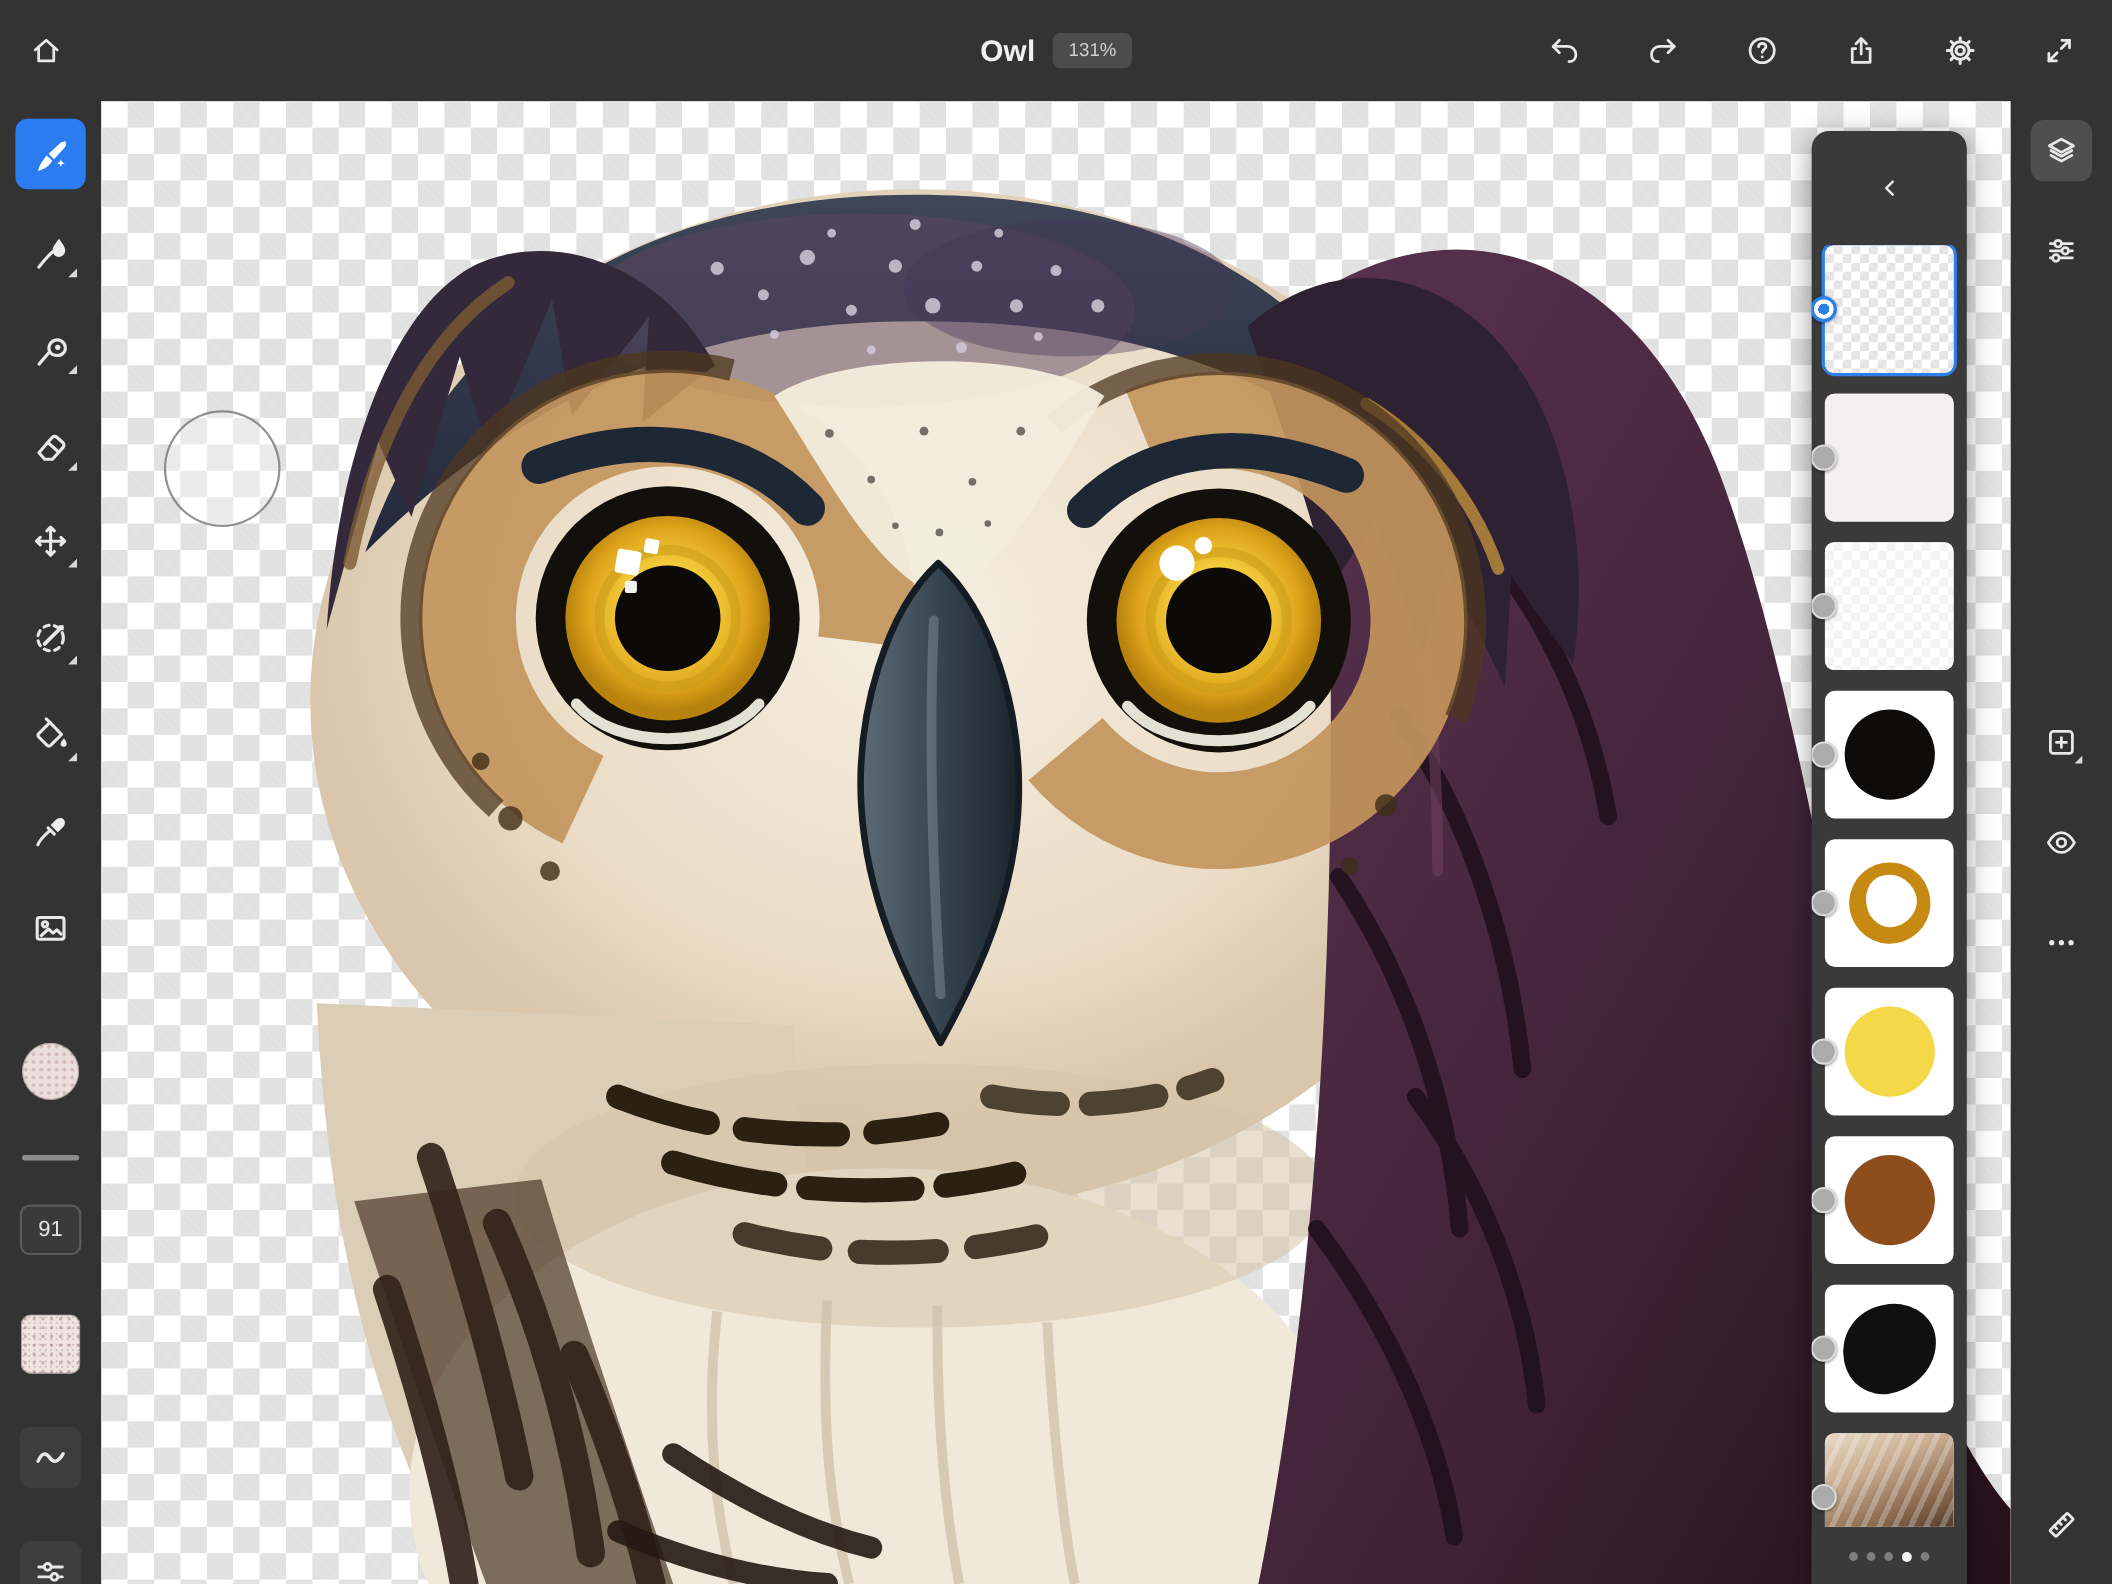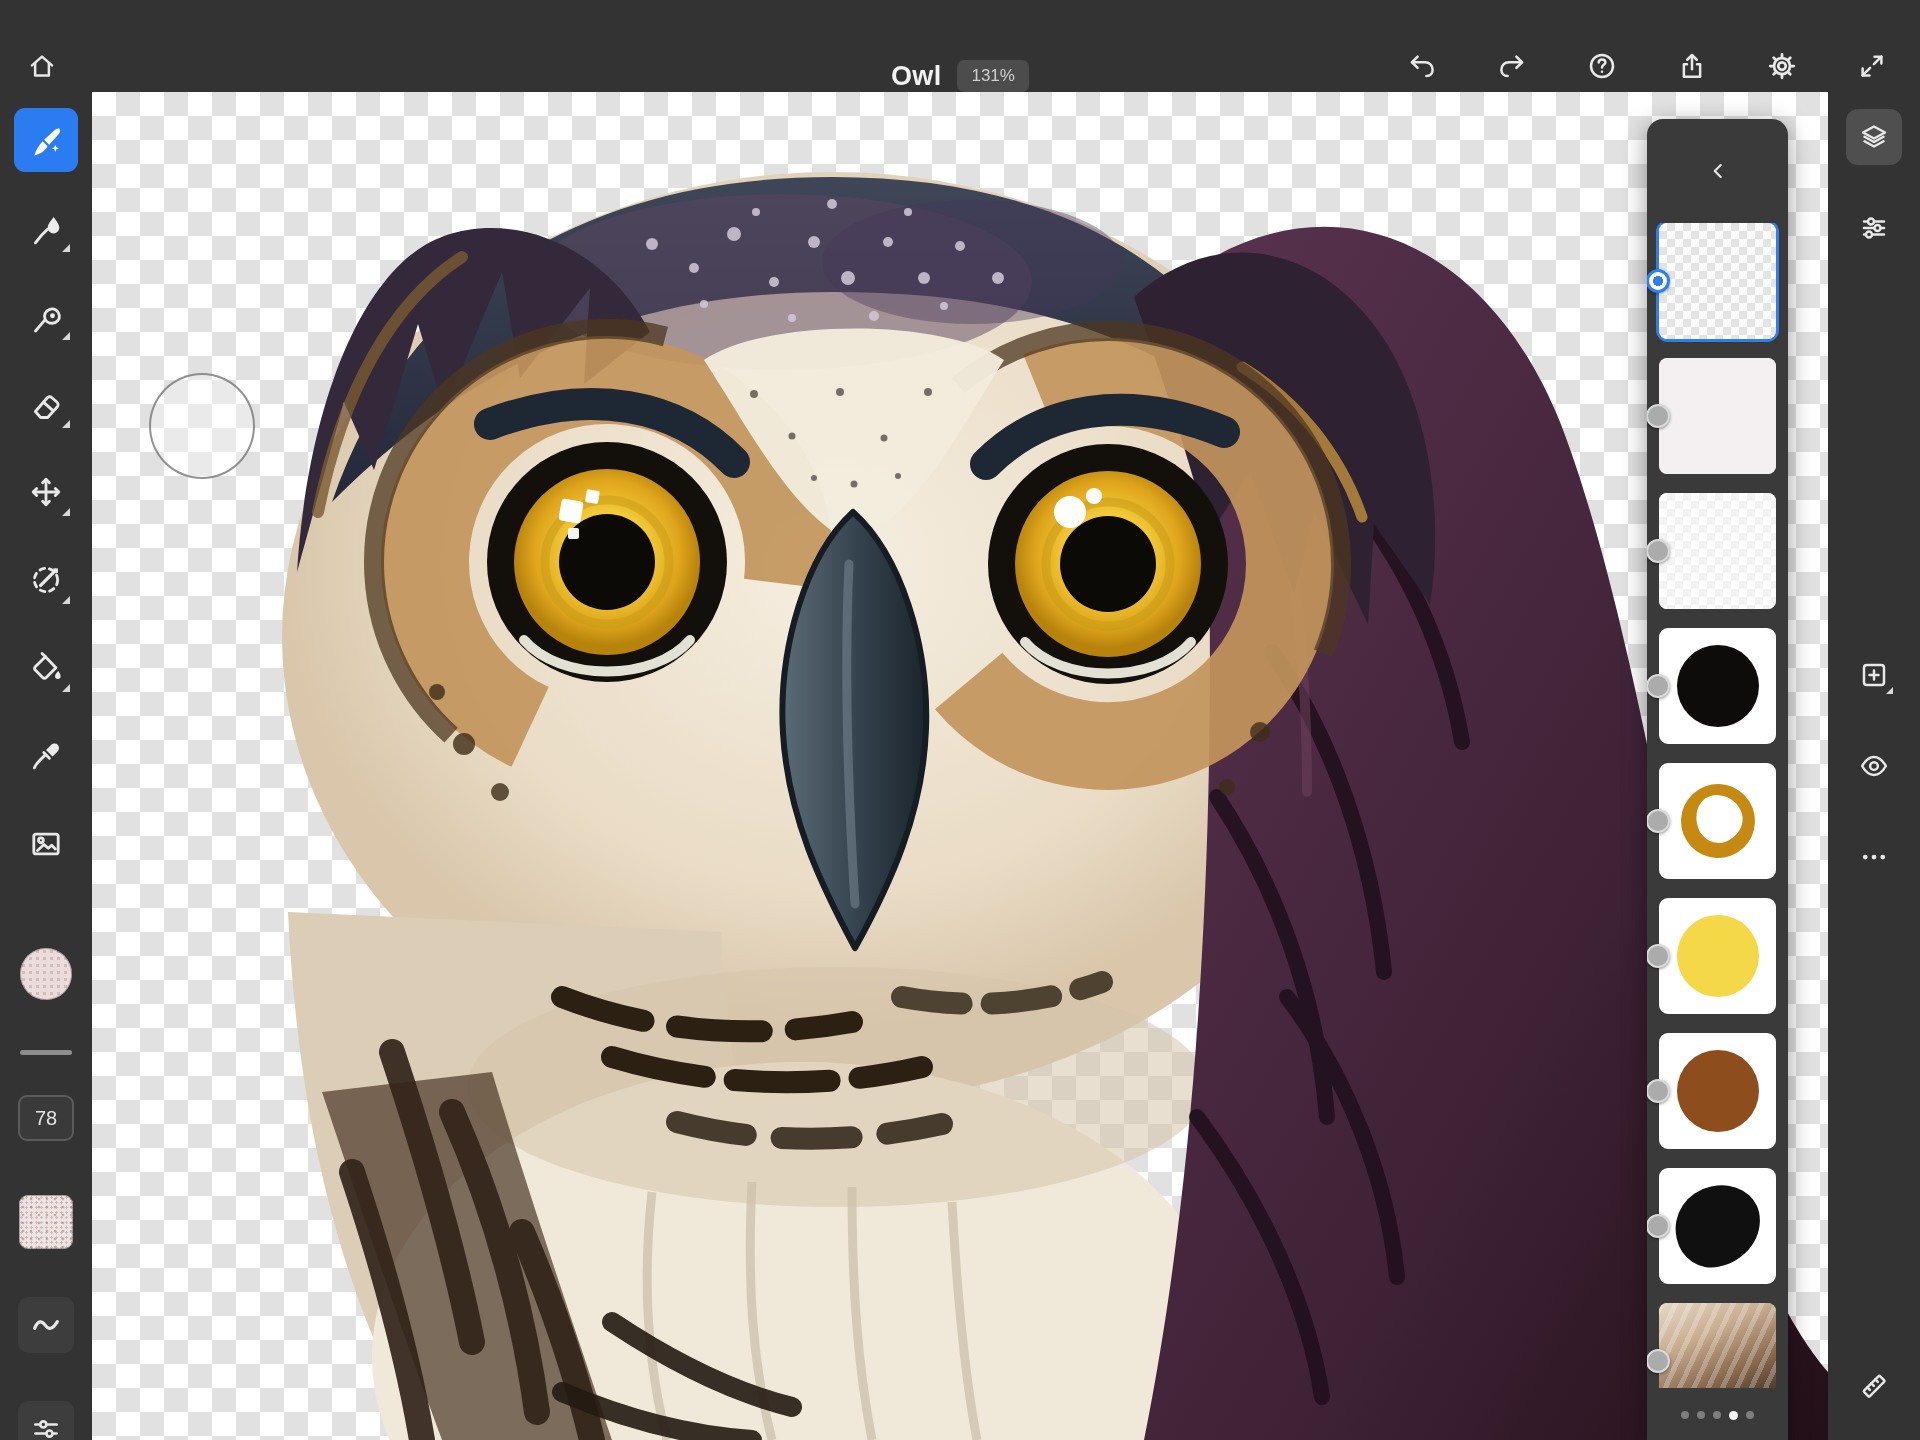--- a/index.html
+++ b/index.html
@@ -4,21 +4,21 @@
 <style>
   * { margin:0; padding:0; box-sizing:border-box; }
   html,body { width:1920px; height:1440px; overflow:hidden; background:#333;
     font-family:"Liberation Sans", sans-serif; }
   button { background:none; border:0; padding:0; cursor:pointer; }
 
   .app { display:grid; grid-template-columns:92px 1736px 92px; grid-template-rows:92px 1348px;
     width:1920px; height:1440px; }
 
   
-  .topbar { grid-column:1/4; background:#333333; display:flex; align-items:flex-end; position:relative;gap:38px; }
+  .topbar { grid-column:1/4; background:#333333; display:flex; align-items:center; position:relative;gap:38px; }
   .icon-btn { width:52px; height:52px; display:flex; align-items:center; justify-content:center; border-radius:8px; }
   .tb-home { margin-left:16px; }
   .tb-center { position:absolute; left:50%; transform:translateX(-50%); display:flex; align-items:center; gap:16px; }
   .doc-title { color:#f1f1f1; font-size:27px; font-weight:700; letter-spacing:.3px; }
   .zoom-badge { background:#4c4c4c; color:#cfcfcf; font-size:17px; padding:6px 14px; border-radius:7px; }
   .tb-right { margin-left:auto; display:flex; gap:38px; margin-right:22px; }
 
   .icon { width:30px; height:30px; stroke:#e8e8e8; stroke-width:2; fill:none;
     stroke-linecap:round; stroke-linejoin:round; }
 
@@ -228,21 +228,21 @@
     <div class="tool">
       <svg class="icon" viewBox="0 0 24 24">
         <rect x="3.4" y="5" width="17.2" height="14" rx="1.6"></rect>
         <circle cx="8.4" cy="9.4" r="1.7"></circle>
         <path d="M6 16.6 L10.6 12.4 L13.6 15 L16 12.9 L18.6 15.6"></path>
       </svg>
     </div>
     <div class="color-swatch"></div>
     <div class="size-slider"></div>
     <div class="size-box">
-      <span>78</span>
+      <span>91</span>
     </div>
     <div class="texture-swatch"></div>
     <div class="tile">
       <svg class="icon" viewBox="0 0 24 24">
         <path d="M3.5 14.5 C6 8.5 8.8 8.5 11.4 12.1 C14 15.7 16.8 15.7 20.5 9.5" stroke-width="2.4"></path>
       </svg>
     </div>
     <div class="tile">
       <svg class="icon" viewBox="0 0 24 24">
         <path d="M4 8.6 H20 M4 15.4 H20"></path>

